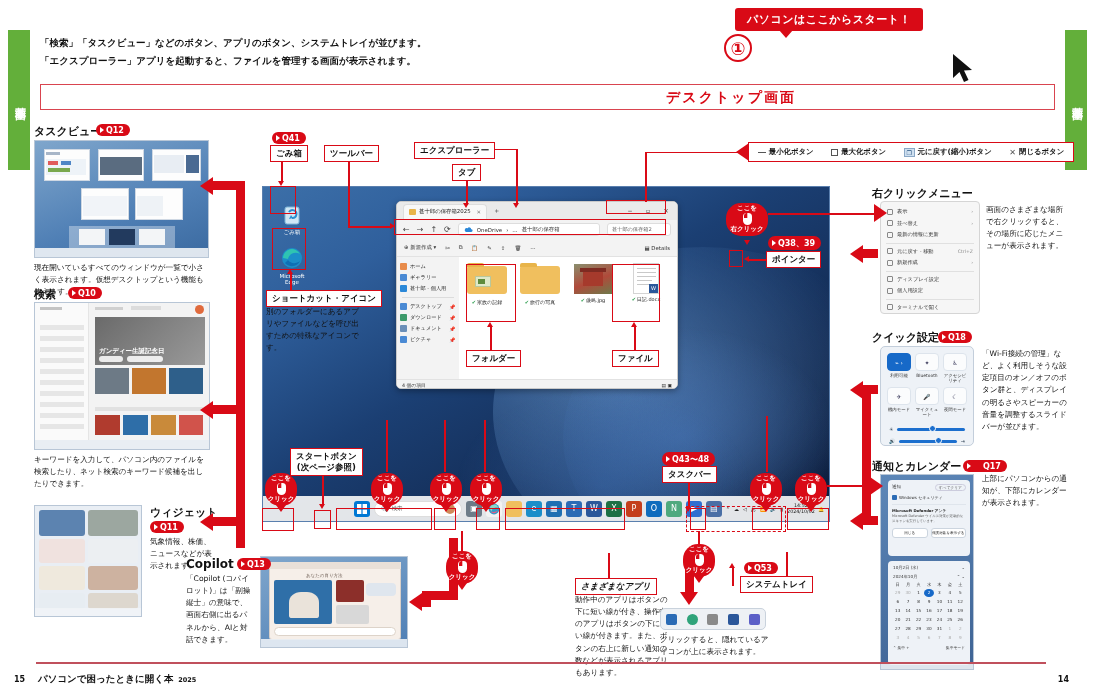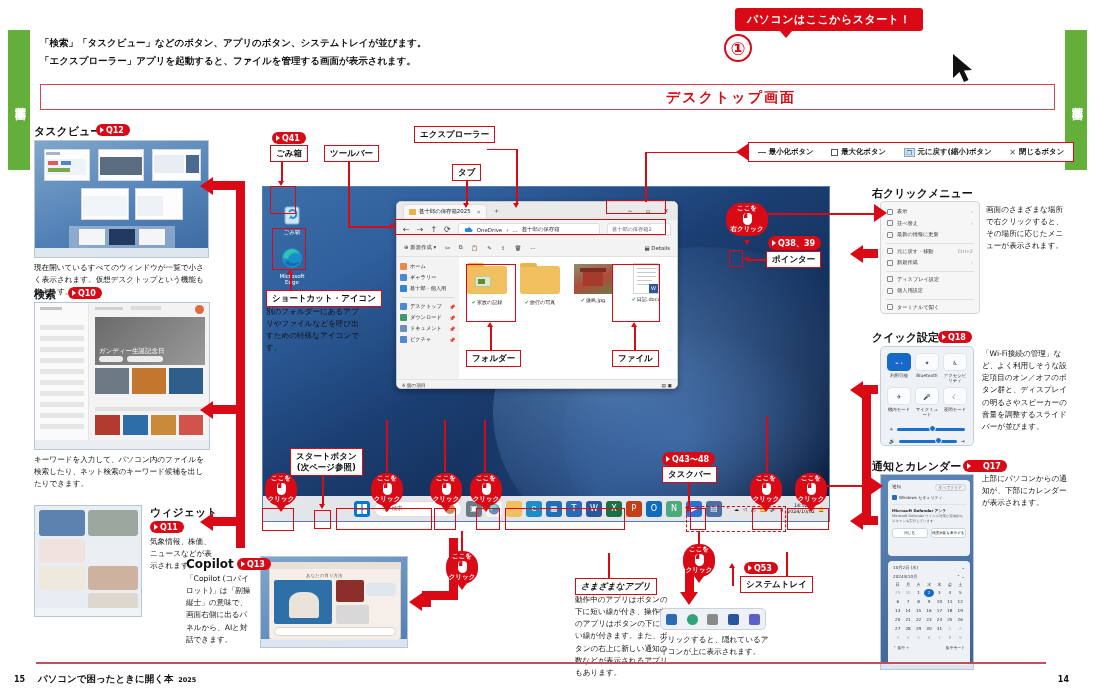--- a/index.html
+++ b/index.html
@@ -307,21 +307,21 @@
   <div class="sect-title" style="left:34px;top:287px;">検索</div>
   <div class="qbadge" style="left:68px;top:287px;">Q10</div>
   <div class="shot shot-search" style="left:34px;top:302px;width:176px;height:148px;">
     <div style="position:absolute;left:0;top:0;width:54px;height:140px;background:#fafafa;border-right:1px solid #e5e5e5;"></div>
     <div style="position:absolute;left:5px;top:4px;width:22px;height:3px;background:#c4c4c4;"></div>
     <div style="position:absolute;left:5px;top:14px;width:44px;height:5px;"></div>
     <div style="position:absolute;left:60px;top:4px;width:28px;height:3px;background:#d0d0d0;"></div>
     <div style="position:absolute;left:96px;top:3px;width:30px;height:4px;background:#dcdcdc;"></div>
     <div style="position:absolute;left:160px;top:2px;width:9px;height:9px;border-radius:50%;background:#e06a3c;"></div>
     <div style="position:absolute;left:60px;top:14px;width:110px;height:48px;background:linear-gradient(135deg,#6a6a6a,#9a9a9a);"></div>
-    <div style="position:absolute;left:64px;top:44px;font-size:6.5px;font-weight:normal;color:#fff;text-align:right;">ガンディー生誕記念日</div>
+    <div style="position:absolute;left:64px;top:44px;font-size:6.5px;font-weight:bold;color:#fff;text-align:right;">ガンディー生誕記念日</div>
     <div style="position:absolute;left:64px;top:53px;width:24px;height:6px;background:rgba(255,255,255,.85);border-radius:3px;"></div>
     <div style="position:absolute;left:92px;top:53px;width:36px;height:6px;background:rgba(255,255,255,.85);border-radius:3px;"></div>
     <div style="position:absolute;left:60px;top:65px;width:34px;height:26px;background:#6d7a86;"></div>
     <div style="position:absolute;left:97px;top:65px;width:34px;height:26px;background:#c2762e;"></div>
     <div style="position:absolute;left:134px;top:65px;width:34px;height:26px;background:#2e5f8a;"></div>
     <div style="position:absolute;left:60px;top:104px;width:108px;height:4px;background:#e1e1e1;"></div>
     <div style="position:absolute;left:60px;top:112px;width:25px;height:20px;background:#b03b2e;"></div>
     <div style="position:absolute;left:88px;top:112px;width:25px;height:20px;background:#2e6ea8;"></div>
     <div style="position:absolute;left:116px;top:112px;width:25px;height:20px;background:#c98a3a;"></div>
     <div style="position:absolute;left:144px;top:112px;width:24px;height:20px;background:#d1534b;"></div>
@@ -596,21 +596,21 @@
   <div class="ln lnv" style="left:281px;top:160px;height:22px;"></div>
   <div class="sm-arr-down" style="left:277.5px;top:181px;"></div>
   <div class="redbox" style="left:270px;top:186px;width:26px;height:28px;"></div>
 
   <div class="lbl" style="left:324px;top:145px;">ツールバー</div>
   <div class="ln lnv" style="left:348px;top:160px;height:67px;"></div>
   <div class="ln lnh" style="left:348px;top:226px;width:44px;"></div>
   <div class="sm-arr-left" style="left:390px;top:223px;transform:rotate(180deg);border-right-color:#d90a16;"></div>
   <div class="redbox" style="left:394px;top:219px;width:272px;height:16px;"></div>
 
-  <div class="lbl" style="left:414px;top:126px;text-align:right;">エクスプローラー</div>
+  <div class="lbl" style="left:414px;top:142px;text-align:right;">エクスプローラー</div>
   <div class="ln lnh" style="left:487px;top:148.5px;width:30px;"></div>
   <div class="ln lnv" style="left:516px;top:148.5px;height:56px;"></div>
   <div class="sm-arr-down" style="left:512.5px;top:203px;"></div>
 
   <div class="lbl" style="left:452px;top:164px;">タブ</div>
   <div class="ln lnv" style="left:466px;top:179px;height:26px;"></div>
   <div class="sm-arr-down" style="left:462.5px;top:203px;"></div>
 
   <div class="lbl" style="left:266px;top:290px;">ショートカット・アイコン</div>
   <div class="ln lnv" style="left:290px;top:274px;height:16px;"></div>

